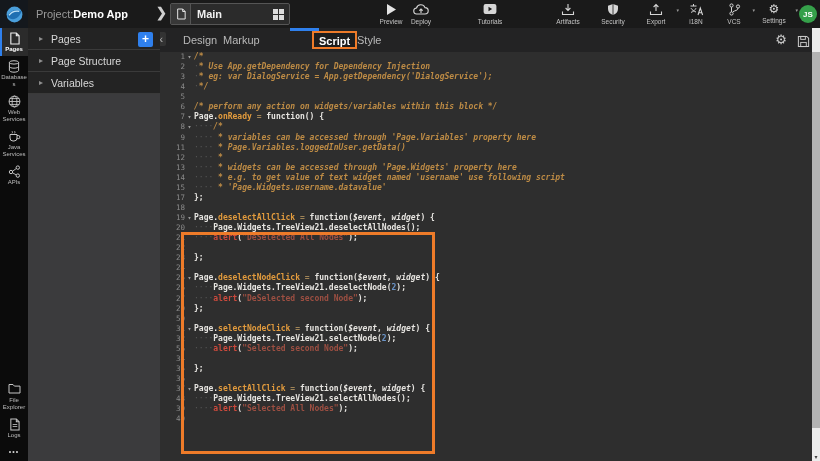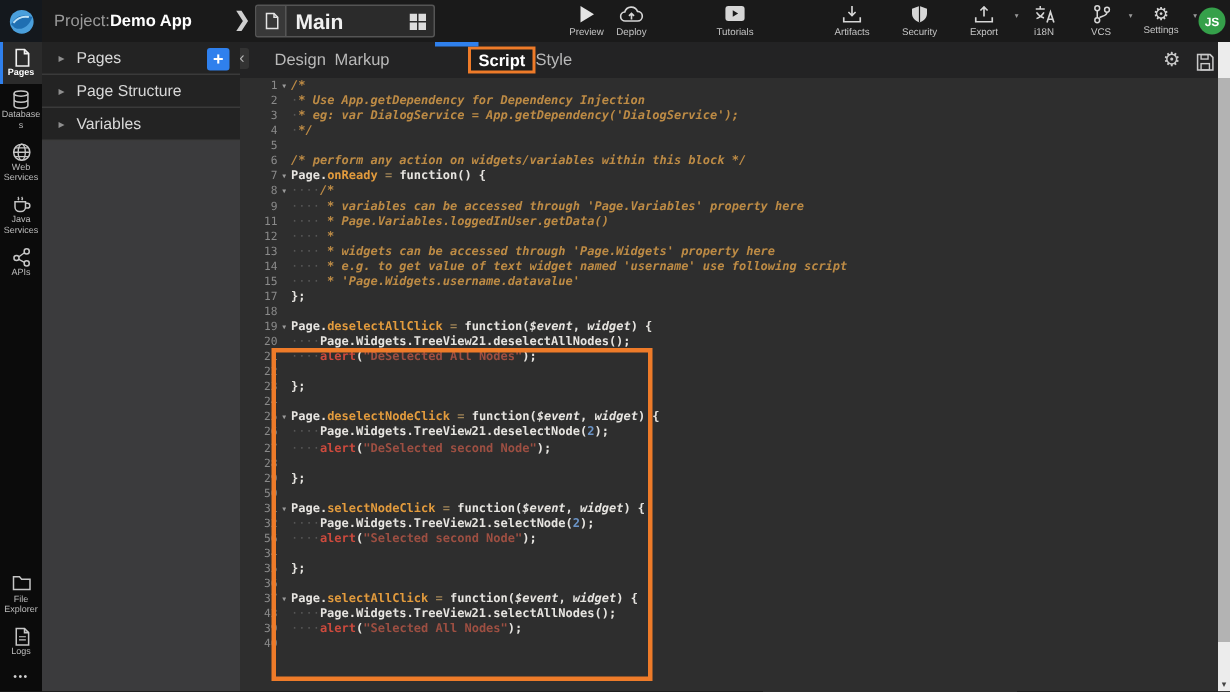--- a/index.html
+++ b/index.html
@@ -8,21 +8,21 @@
 
   
   .topbar { position:absolute; left:0; top:0; width:820px; height:28px; background:#1a1a1a; z-index:20;padding-left:36px; }
   .logo-box { position:absolute; left:0; top:0; width:28px; height:28px; background:#14181d; display:flex; align-items:center; justify-content:center; }
   .project-title { position:absolute; left:36px; top:0; height:28px; line-height:28px; font-size:11px; }
   .project-title .plabel { color:#9a9a9a; }
   .project-title .pname { color:#fff; font-weight:bold; }
   .tb-chevron { position:absolute; left:156px; top:5px; color:#cfcfcf; font-size:13px; font-weight:bold; }
   .main-selector { position:absolute; left:170px; top:3px; width:120px; height:22px; background:#2b2b2b; border:1px solid #555; border-radius:2px; display:flex; align-items:center; overflow:hidden; }
   .ms-page-ic { width:20px; height:100%; background:#383838; border-right:1px solid #555; display:flex; align-items:center; justify-content:center; }
-  .ms-label { flex:1; padding-left:6px; font-size:14px; font-weight:bold; color:#f0f0f0; }
+  .ms-label { flex:1; padding-left:6px; font-size:11px; font-weight:bold; color:#f0f0f0; }
   .ms-grid { width:22px; height:100%; display:flex; align-items:center; justify-content:center; }
   .blue-indicator { position:absolute; left:290px; top:28px; width:29px; height:3px; background:var(--accent-blue,#2f80ed); z-index:30; }
 
   .tb-action { position:absolute; top:2px; text-align:center; color:#c9c9c9; cursor:pointer; }
   .tb-action .tb-ic { display:block; height:14px; line-height:14px; }
   .tb-action .tb-lb { display:block; font-size:6.5px; margin-top:1px; color:#c4c4c4; white-space:nowrap; }
   .tb-right { position:absolute; right:3px; top:2px; display:flex; align-items:flex-start; gap:7px; }
   .tb-right .tb-action { position:relative; top:0; }
   .dd-ch { position:absolute; right:-6px; top:5px; font-size:5px; color:#9a9a9a; }
   .avatar { width:18px; height:18px; margin-top:3px; border-radius:50%; background:var(--avatar-green,#35a04a); color:#fff; font-size:8px; font-weight:bold; display:flex; align-items:center; justify-content:center; }
@@ -330,21 +330,20 @@
       <div class="cl"><span class="ln">18</span><span class="fold"></span><span class="code"></span></div>
       <div class="cl"><span class="ln">19</span><span class="fold">▾</span><span class="code"><span class="tk-pl">Page.</span><span class="tk-pr">deselectAllClick</span><span class="tk-op"> = </span><span class="tk-pl">function(</span><span class="tk-arg">$event</span><span class="tk-pl">, </span><span class="tk-arg">widget</span><span class="tk-pl">) {</span></span></div>
       <div class="cl"><span class="ln">20</span><span class="fold"></span><span class="code"><span class="tk-ws">····</span><span class="tk-pl">Page.Widgets.TreeView21.deselectAllNodes();</span></span></div>
       <div class="cl"><span class="ln">21</span><span class="fold"></span><span class="code"><span class="tk-ws">····</span><span class="tk-fn">alert</span><span class="tk-pl">(</span><span class="tk-st">"DeSelected All Nodes"</span><span class="tk-pl">);</span></span></div>
       <div class="cl"><span class="ln">22</span><span class="fold"></span><span class="code"></span></div>
       <div class="cl"><span class="ln">23</span><span class="fold"></span><span class="code"><span class="tk-pl">};</span></span></div>
       <div class="cl"><span class="ln">24</span><span class="fold"></span><span class="code"></span></div>
       <div class="cl"><span class="ln">25</span><span class="fold">▾</span><span class="code"><span class="tk-pl">Page.</span><span class="tk-pr">deselectNodeClick</span><span class="tk-op"> = </span><span class="tk-pl">function(</span><span class="tk-arg">$event</span><span class="tk-pl">, </span><span class="tk-arg">widget</span><span class="tk-pl">) {</span></span></div>
       <div class="cl"><span class="ln">26</span><span class="fold"></span><span class="code"><span class="tk-ws">····</span><span class="tk-pl">Page.Widgets.TreeView21.deselectNode(</span><span class="tk-nu">2</span><span class="tk-pl">);</span></span></div>
       <div class="cl"><span class="ln">27</span><span class="fold"></span><span class="code"><span class="tk-ws">····</span><span class="tk-fn">alert</span><span class="tk-pl">(</span><span class="tk-st">"DeSelected second Node"</span><span class="tk-pl">);</span></span></div>
-      <div class="cl"><span class="ln">28</span><span class="fold"></span><span class="code"></span></div>
       <div class="cl"><span class="ln">29</span><span class="fold"></span><span class="code"><span class="tk-pl">};</span></span></div>
       <div class="cl"><span class="ln">50</span><span class="fold"></span><span class="code"></span></div>
       <div class="cl"><span class="ln">31</span><span class="fold">▾</span><span class="code"><span class="tk-pl">Page.</span><span class="tk-pr">selectNodeClick</span><span class="tk-op"> = </span><span class="tk-pl">function(</span><span class="tk-arg">$event</span><span class="tk-pl">, </span><span class="tk-arg">widget</span><span class="tk-pl">) {</span></span></div>
       <div class="cl"><span class="ln">32</span><span class="fold"></span><span class="code"><span class="tk-ws">····</span><span class="tk-pl">Page.Widgets.TreeView21.selectNode(</span><span class="tk-nu">2</span><span class="tk-pl">);</span></span></div>
       <div class="cl"><span class="ln">56</span><span class="fold"></span><span class="code"><span class="tk-ws">····</span><span class="tk-fn">alert</span><span class="tk-pl">(</span><span class="tk-st">"Selected second Node"</span><span class="tk-pl">);</span></span></div>
       <div class="cl"><span class="ln">34</span><span class="fold"></span><span class="code"></span></div>
       <div class="cl"><span class="ln">35</span><span class="fold"></span><span class="code"><span class="tk-pl">};</span></span></div>
       <div class="cl"><span class="ln">36</span><span class="fold"></span><span class="code"></span></div>
       <div class="cl"><span class="ln">37</span><span class="fold">▾</span><span class="code"><span class="tk-pl">Page.</span><span class="tk-pr">selectAllClick</span><span class="tk-op"> = </span><span class="tk-pl">function(</span><span class="tk-arg">$event</span><span class="tk-pl">, </span><span class="tk-arg">widget</span><span class="tk-pl">) {</span></span></div>
       <div class="cl"><span class="ln">43</span><span class="fold"></span><span class="code"><span class="tk-ws">····</span><span class="tk-pl">Page.Widgets.TreeView21.selectAllNodes();</span></span></div>

